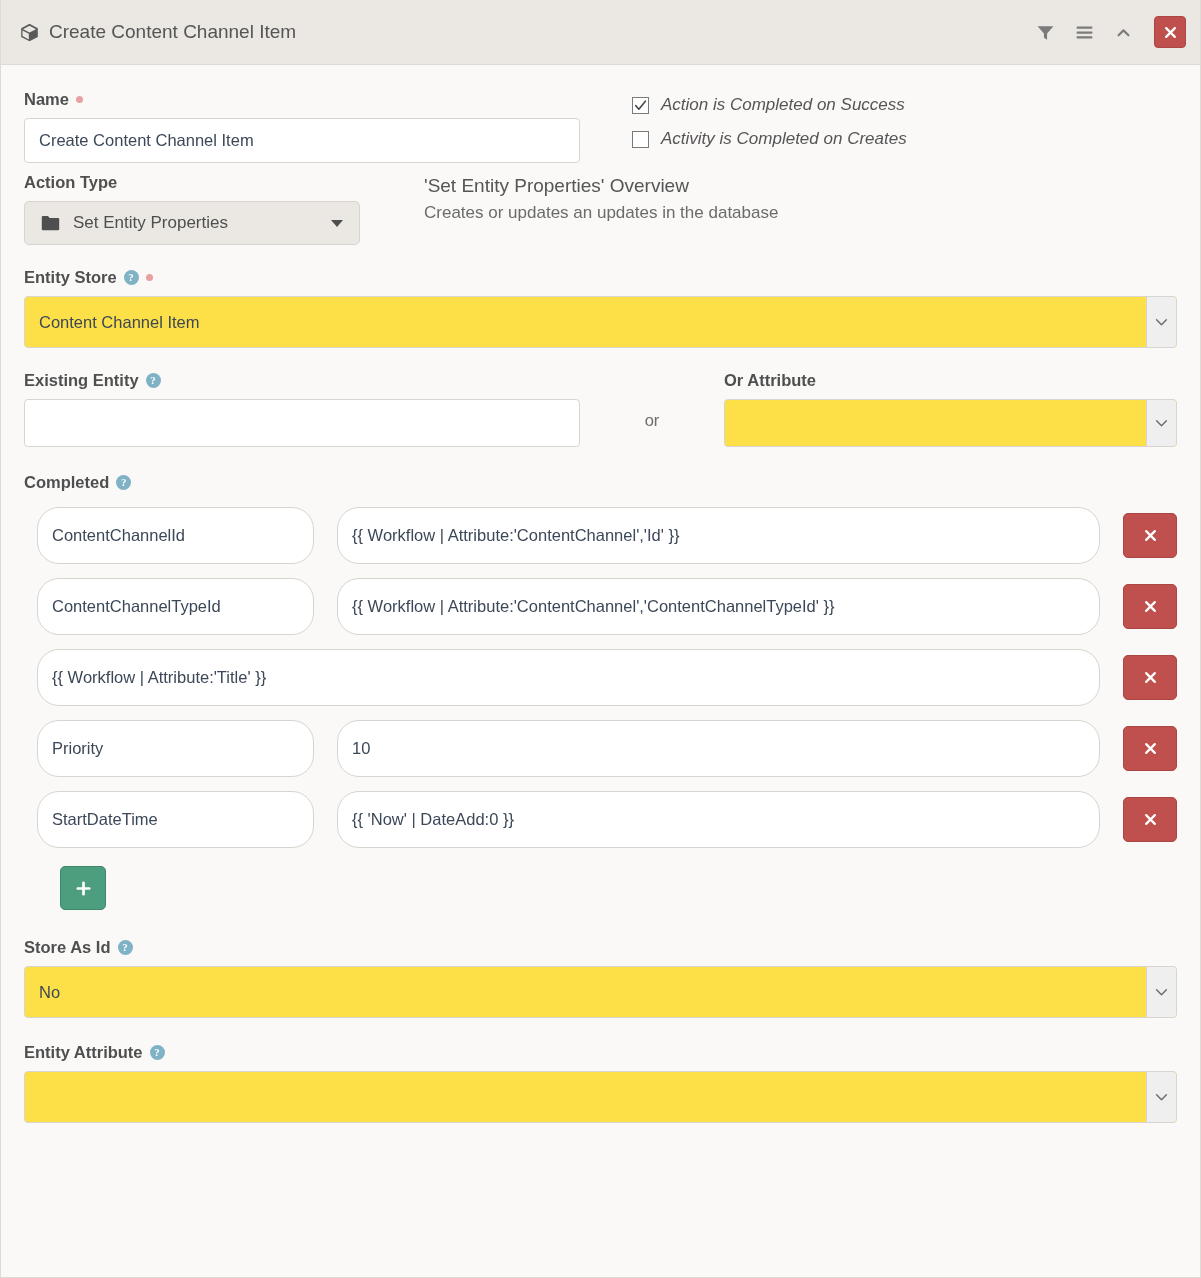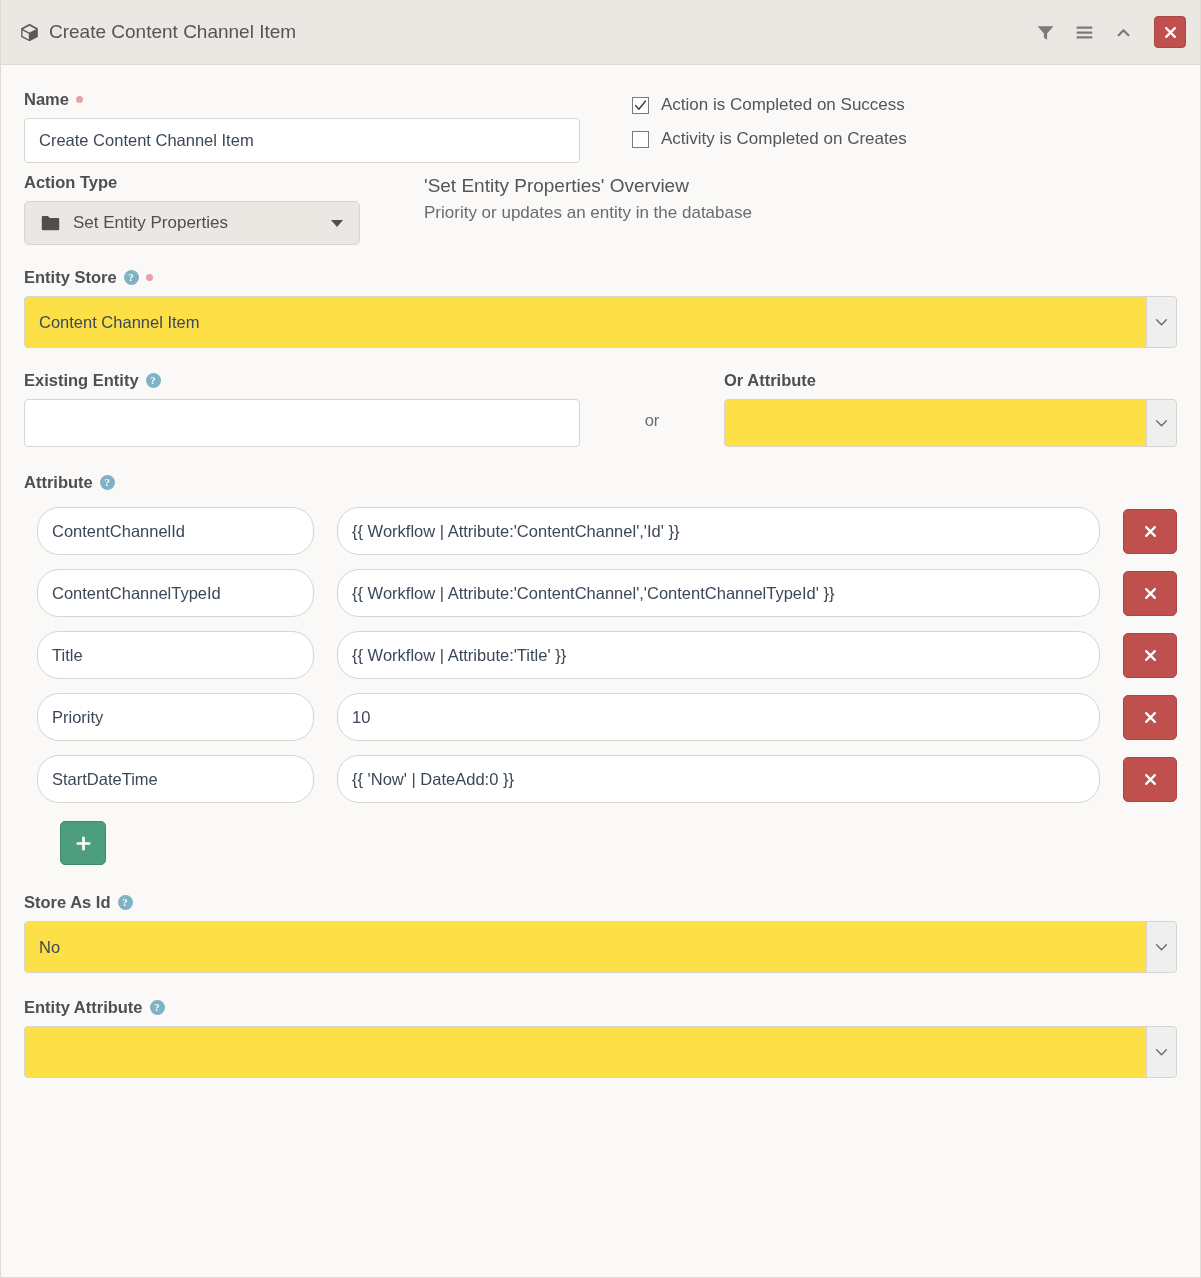--- a/index.html
+++ b/index.html
@@ -127,21 +127,21 @@
     border-left: 1px solid #D8D5D0;
     border-radius: 0 3px 3px 0;
     display: flex; align-items: center; justify-content: center;
     pointer-events: none;
   }
   .sel-arrow svg { display: block; }
 
   
   .top-row { display: flex; align-items: flex-end; }
   .name-col { width: 556px; }
-  .checks-col { padding-top: 8px; margin-left: 52px; }
+  .checks-col { padding-top: 8px; margin-left: 52px; font-style: italic; }
   .chk-line {
     display: flex; align-items: center;
     gap: 12px;
     font-size: 17px;
     color: #555555;
     margin-bottom: 14px;
     cursor: pointer;
   }
   .chkbox {
     width: 17px; height: 17px;
@@ -207,21 +207,21 @@
     align-items: center;
     gap: 23px;
     margin-bottom: 14px;
     padding-left: 13px;
   }
   .prop-key {
     width: 277px;
     flex: 0 0 auto;
   }
   .prop-val { flex: 1 1 auto; }
-  .prop-key .txt-input, .prop-val .txt-input { height: 48px; border-radius: 22px; }
+  .prop-key .txt-input, .prop-val .txt-input { height: 57px; border-radius: 22px; }
   .del-btn {
     width: 54px; height: 45px;
     background: #C0504D;
     border: 1px solid #aa4643;
     border-radius: 5px;
     color: #fff;
     font-size: 16px;
     font-weight: bold;
     display: flex; align-items: center; justify-content: center;
     cursor: pointer;
@@ -318,21 +318,21 @@
             <svg class="folder-icon" width="19" height="16" viewBox="0 0 24 20" fill="#4f4f4f">
               <path d="M1 2.5a1.5 1.5 0 0 1 1.5-1.5h6.3l2.2 2.6h10.5A1.5 1.5 0 0 1 23 5.1v12.4a1.5 1.5 0 0 1-1.5 1.5h-19A1.5 1.5 0 0 1 1 17.5z"></path>
             </svg>
           </span>
           <span>Set Entity Properties</span>
           <span class="caret-down"></span>
         </div>
       </div>
       <div class="overview-col">
         <div class="overview-title">'Set Entity Properties' Overview</div>
-        <div class="overview-desc">Priority or updates an entity in the database</div>
+        <div class="overview-desc">Creates or updates an updates in the database</div>
       </div>
     </div>
 
     <div class="blk">
       <div class="field-label">
         <span>Entity Store</span>
         <span class="help-icon">?</span>
         <span class="req-dot"></span>
       </div>
       <div class="sel-wrap">
@@ -364,21 +364,21 @@
             <svg width="13" height="9" viewBox="0 0 24 16" fill="none" stroke="#6b6b6b" stroke-width="2.6" stroke-linecap="round" stroke-linejoin="round">
               <polyline points="3,3 12,12 21,3"></polyline>
             </svg>
           </span>
         </div>
       </div>
     </div>
 
     <div class="blk" style="margin-top:26px;">
       <div class="field-label" style="margin-bottom:15px;">
-        <span>Attribute</span>
+        <span>Completed</span>
         <span class="help-icon">?</span>
       </div>
 
       <div class="prop-row">
         <div class="prop-key">
           <input class="txt-input" type="text" value="ContentChannelId" style="">
         </div>
         <div class="prop-val">
           <input class="txt-input" type="text" value="{{ Workflow | Attribute:'ContentChannel','Id' }}" style="">
         </div>
@@ -399,23 +399,20 @@
         </div>
         <div class="del-btn">
           <svg width="13" height="13" viewBox="0 0 24 24" fill="none" stroke="#fff" stroke-width="4.2" stroke-linecap="round">
             <line x1="4" y1="4" x2="20" y2="20"></line>
               <line x1="20" y1="4" x2="4" y2="20"></line>
           </svg>
         </div>
       </div>
 
       <div class="prop-row">
-        <div class="prop-key">
-          <input class="txt-input" type="text" value="Title" style="">
-        </div>
         <div class="prop-val">
           <input class="txt-input" type="text" value="{{ Workflow | Attribute:'Title' }}" style="">
         </div>
         <div class="del-btn">
           <svg width="13" height="13" viewBox="0 0 24 24" fill="none" stroke="#fff" stroke-width="4.2" stroke-linecap="round">
             <line x1="4" y1="4" x2="20" y2="20"></line>
               <line x1="20" y1="4" x2="4" y2="20"></line>
           </svg>
         </div>
       </div>

